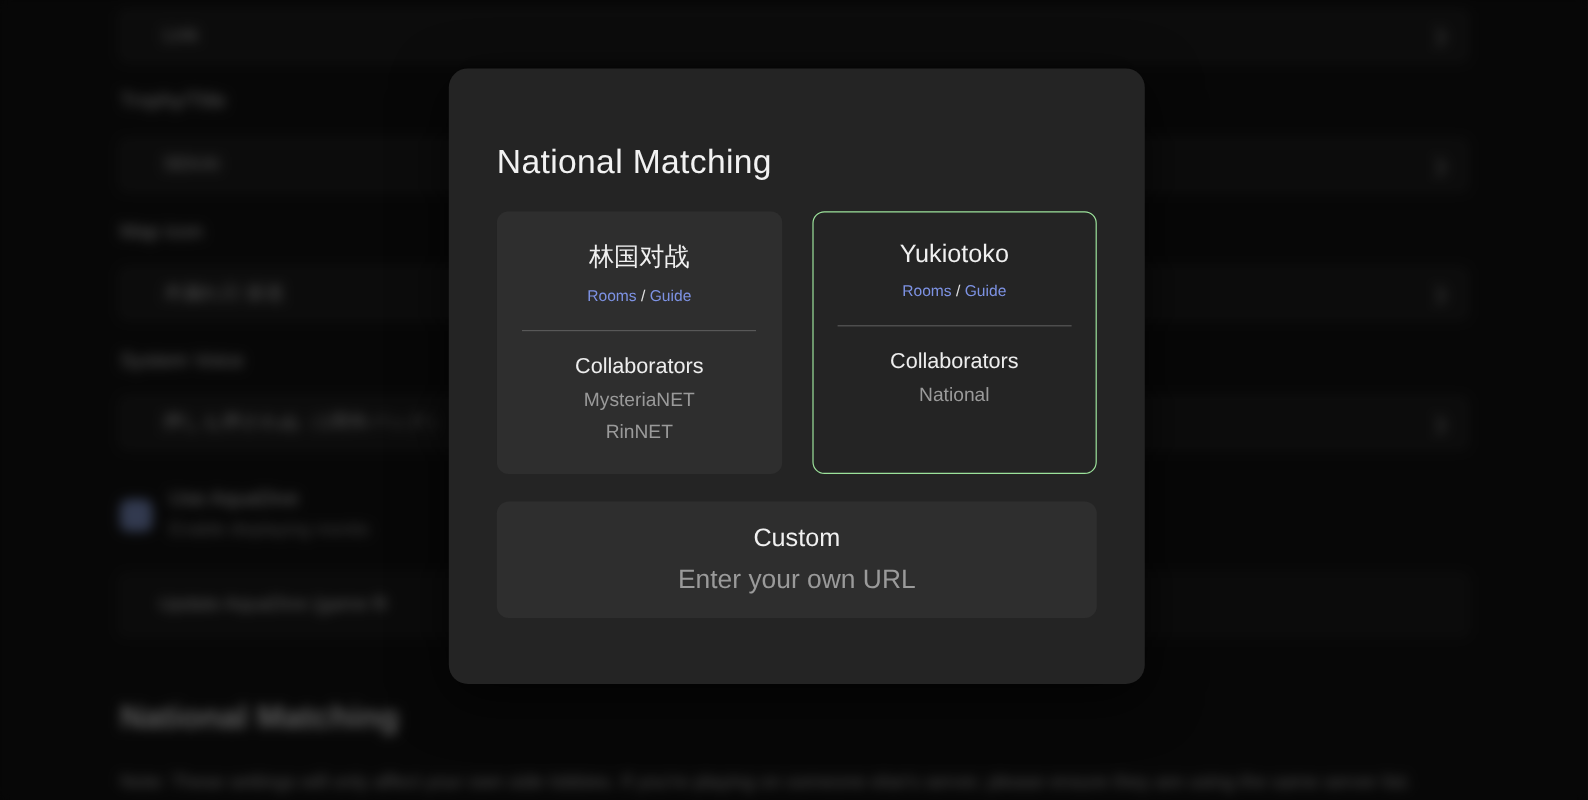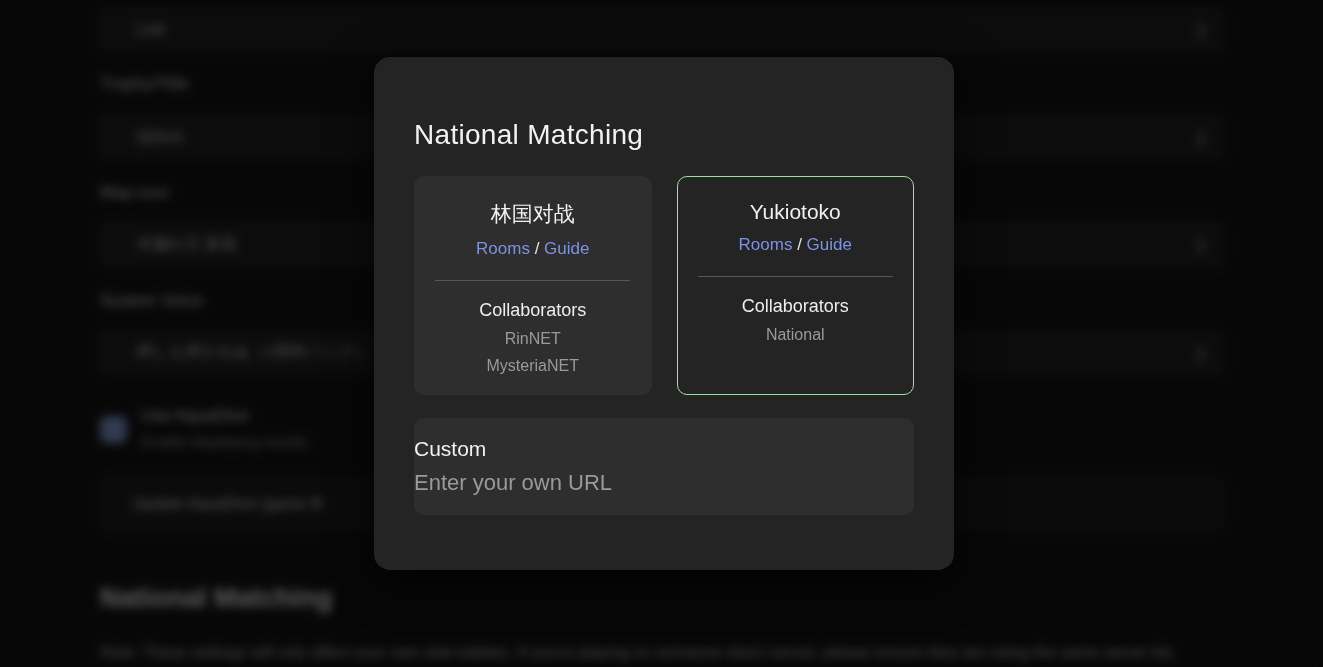--- a/index.html
+++ b/index.html
@@ -62,29 +62,29 @@
   .modal-subtitle { font-size:18px; color:#d4d4d4; margin-top:13px; }
 
   .server-grid { display:flex; gap:25px; margin-top:25px; }
   .server-card {
     flex:1; height:219px; background:#2e2e2e; border-radius:10px;
     border:1px solid transparent; text-align:center; padding-top:23px;
     cursor:pointer;
   }
   .server-card.selected { background:transparent; border-color:#9ce29b;text-align:center; }
   .server-name { font-size:21px; color:#f0f0f0; }
-  .server-links { font-size:17px; color:#e2e2e2; margin-top:11px; }
+  .server-links { font-size:13px; color:#e2e2e2; margin-top:11px; }
   .link { color:#7d92e3; text-decoration:none; cursor:pointer; }
   .card-divider { border:none; border-top:1px solid #585858; width:83%; margin:21px auto 0; }
   .collab-title { font-size:18px; color:#ededed; margin-top:19px; }
   .collab-name  { font-size:16px; color:#9a9a9a; margin-top:9px; }
 
   .custom-card {
     margin-top:23px; height:97px; background:#2e2e2e; border-radius:10px;
-    display:flex; flex-direction:column; justify-content:center; 
+    display:flex; flex-direction:column; justify-content:center; align-items:center;
     gap:9px; cursor:pointer;
   }
   .custom-title { font-size:21px; color:#f0f0f0; }
   .custom-sub   { font-size:22px; color:#9a9a9a; }
 </style>
 </head>
 <body>
 
 <div class="bg-page">
 
@@ -130,22 +130,22 @@
 
     <div class="server-card">
       <div class="server-name">林国对战</div>
       <div class="server-links">
         <a class="link">Rooms</a>
         <span>/</span>
         <a class="link">Guide</a>
       </div>
       <hr class="card-divider">
       <div class="collab-title">Collaborators</div>
+      <div class="collab-name">MysteriaNET</div>
       <div class="collab-name">RinNET</div>
-      <div class="collab-name">MysteriaNET</div>
     </div>
 
     <div class="server-card selected">
       <div class="server-name">Yukiotoko</div>
       <div class="server-links">
         <a class="link">Rooms</a>
         <span>/</span>
         <a class="link">Guide</a>
       </div>
       <hr class="card-divider">

